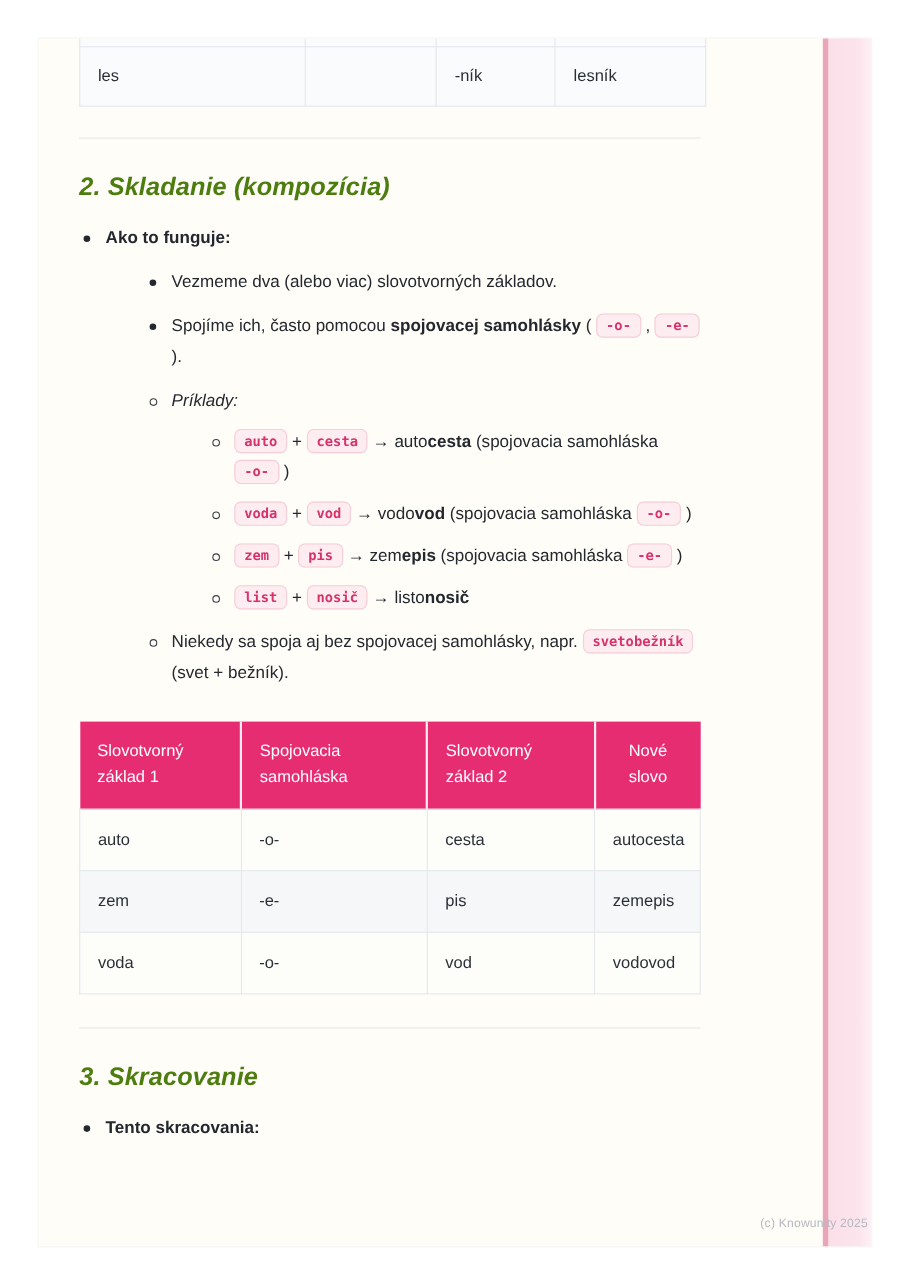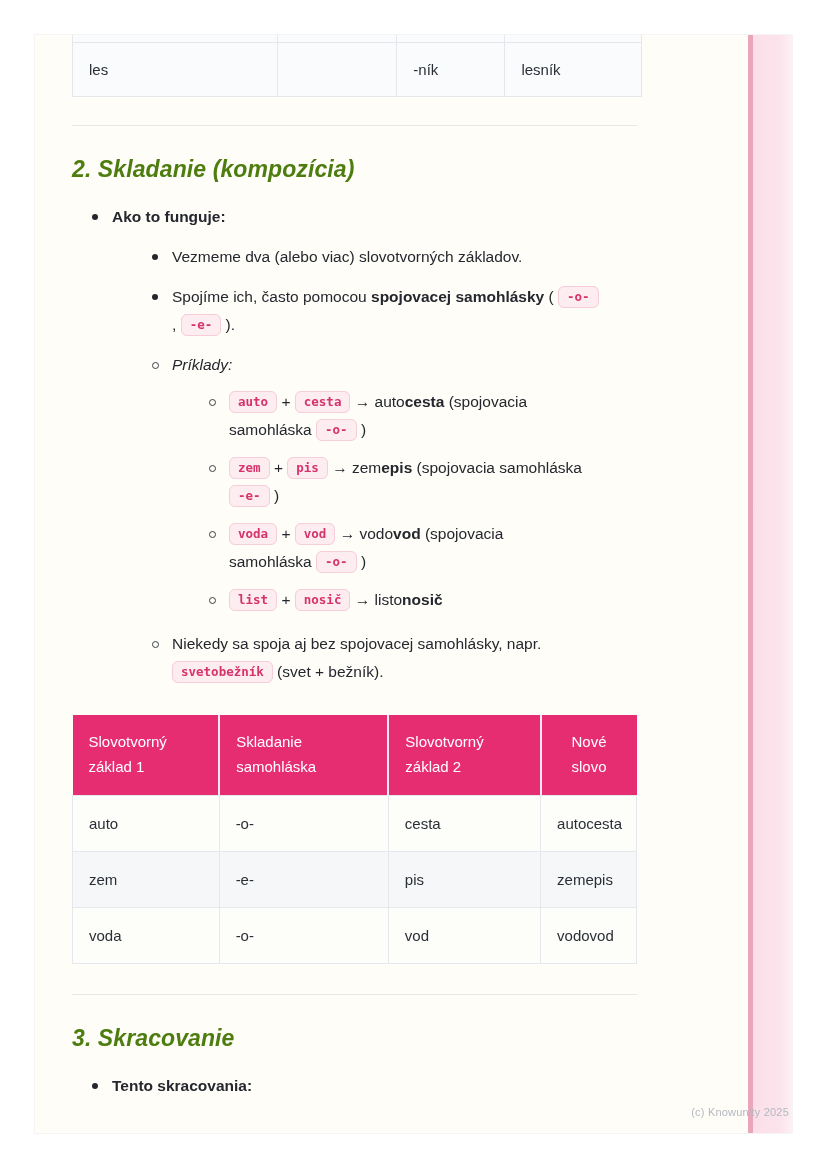--- a/index.html
+++ b/index.html
@@ -84,21 +84,21 @@
   }
   p.para {
     font-size: 15.5px;
     line-height: 1.8;
     margin: 0 0 22px 0;
     color: #24282e;
   }
   p.just { text-align: justify; }
 
   
-  ul { list-style: none; margin: 16px; padding: 0 0 0 2px; }
+  ul { list-style: none; margin: 0; padding: 0 0 0 2px; }
   li { position: relative; padding-left: 22px; font-size: 15.5px; line-height: 1.8; }
   li::before {
     content: ""; position: absolute; left: 2px; top: 11px;
     width: 6px; height: 6px; border-radius: 50%;
   }
   li.m-disc::before { background: #24282e; }
   li.m-circle::before { border: 1.5px solid #3a3f46; background: transparent; width: 5px; height: 5px; }
   ul.l2 { margin-left: 36px; margin-top: 12px; }
   ul.l3 { margin-left: 33px; margin-top: 10px; }
   ul.l2 > li { margin-top: 12px; }
@@ -172,24 +172,24 @@
             <li class="m-disc">
               <span>Spojíme ich, často pomocou <strong>spojovacej samohlásky</strong> ( <span class="chip">-o-</span> , <span class="chip">-e-</span> ).</span>
             </li>
             <li class="m-circle gap">
               <span><em>Príklady:</em></span>
               <ul class="l3">
                 <li class="m-circle">
                   <span><span class="chip">auto</span> + <span class="chip">cesta</span> → auto<strong>cesta</strong> (spojovacia samohláska <span class="chip">-o-</span> )</span>
                 </li>
                 <li class="m-circle">
+                  <span><span class="chip">voda</span> + <span class="chip">vod</span> → vodo<strong>vod</strong> (spojovacia samohláska <span class="chip">-o-</span> )</span>
+                </li>
+                <li class="m-circle">
                   <span><span class="chip">zem</span> + <span class="chip">pis</span> → zem<strong>epis</strong> (spojovacia samohláska <span class="chip">-e-</span> )</span>
-                </li>
-                <li class="m-circle">
-                  <span><span class="chip">voda</span> + <span class="chip">vod</span> → vodo<strong>vod</strong> (spojovacia samohláska <span class="chip">-o-</span> )</span>
                 </li>
                 <li class="m-circle">
                   <span><span class="chip">list</span> + <span class="chip">nosič</span> → listo<strong>nosič</strong></span>
                 </li>
               </ul>
             </li>
             <li class="m-circle gap">
               <span>Niekedy sa spoja aj bez spojovacej samohlásky, napr. <span class="chip">svetobežník</span> (svet + bežník).</span>
             </li>
           </ul>
@@ -199,21 +199,21 @@
       <table class="t2">
         <colgroup>
             <col class="c1">
             <col class="c2">
             <col class="c3">
             <col class="c4">
           </colgroup>
         <thead>
           <tr>
             <th>Slovotvorný základ 1</th>
-            <th>Skladanie samohláska</th>
+            <th>Spojovacia samohláska</th>
             <th>Slovotvorný základ 2</th>
             <th>Nové slovo</th>
           </tr>
         </thead>
         <tbody>
           <tr>
             <td>auto</td>
             <td>-o-</td>
             <td>cesta</td>
             <td>autocesta</td>

